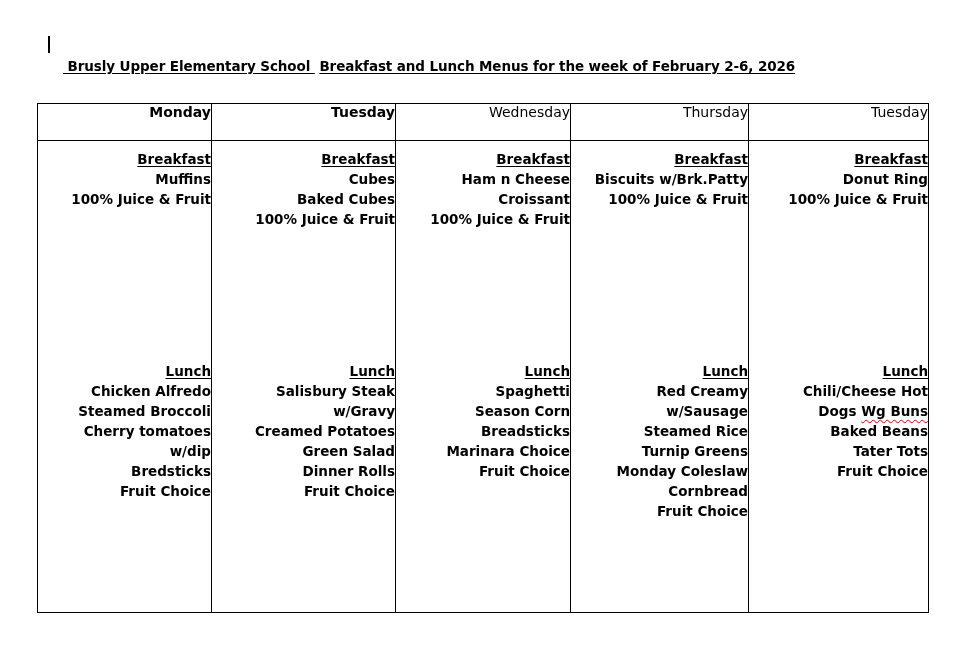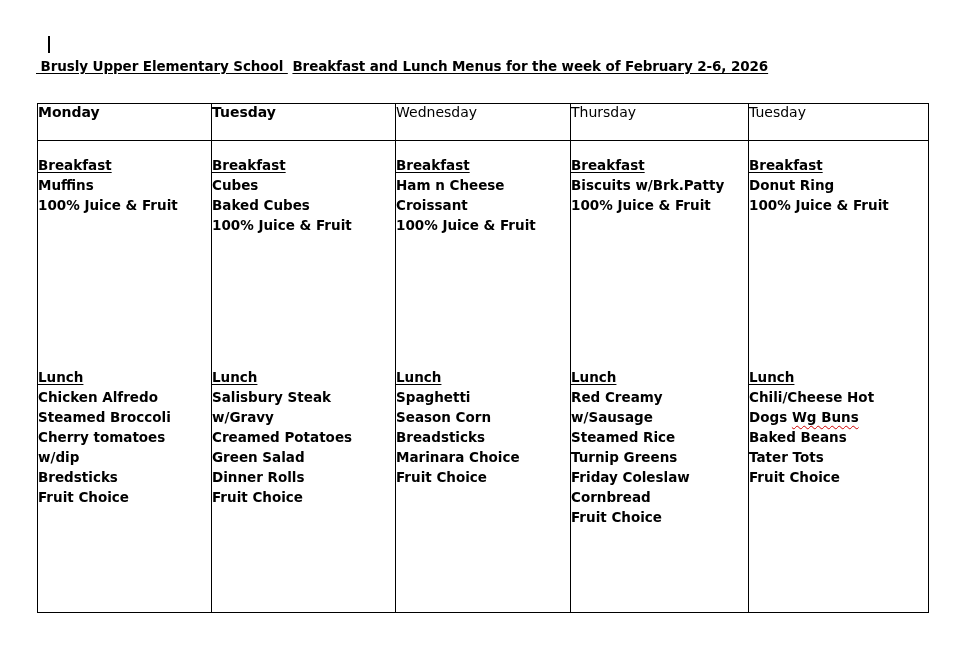--- a/index.html
+++ b/index.html
@@ -5,49 +5,49 @@
     html, body { margin: 0; padding: 0; background: #ffffff; }
     body {
       width: 965px; height: 665px; position: relative; overflow: hidden;
       font-family: "DejaVu Sans", "Liberation Sans", sans-serif;
       color: #000;
     }
     .cursor {
       position: absolute; left: 48px; top: 36px; width: 2px; height: 17px; background: #000;
     }
     .title {
-      position: absolute; left: 36px; top: 58px;
+      position: absolute; left: 63px; top: 58px;
       font-size: 13.5px; font-weight: bold; white-space: pre;
       letter-spacing: -0.1px;
     }
     .title span { text-decoration: underline; text-underline-offset: 2px; }
     table.menu {
       position: absolute; left: 37px; top: 103px;
       width: 891px; height: 510px;
       border-collapse: collapse; table-layout: fixed;
     }
     table.menu td, table.menu th {
       border: 1px solid #000;
-      text-align: left; vertical-align: top;
+      text-align: right; vertical-align: top;
       padding: 0;
     }
     col.c1 { width: 174px; }
     col.c2 { width: 184px; }
     col.c3 { width: 175px; }
     col.c4 { width: 178px; }
     col.c5 { width: 180px; }
     th.day {
       height: 36px; vertical-align: middle;
       font-size: 14px; font-weight: normal;
     }
     th.day.bold { font-weight: bold; }
     td.cell { font-size: 13.5px; font-weight: bold; line-height: 20px; }
     .meal { height: 220px; padding-top: 8px; box-sizing: border-box; }
     .meal.lunch { padding-top: 0; }
-    .meal-label { text-decoration: underline; text-underline-offset: 2px; display: block; margin-top: 6px; }
+    .meal-label { text-decoration: underline; text-underline-offset: 2px; display: block; }
     .item { display: block; white-space: nowrap; }
     .squiggle {
       text-decoration: underline wavy #d00000;
       text-decoration-thickness: 1px;
       text-underline-offset: 3px;
     }
   </style>
 </head>
 <body>
 
@@ -130,21 +130,21 @@
         <span class="meal-label">Breakfast</span>
         <span class="item">Biscuits w/Brk.Patty</span>
         <span class="item">100% Juice &amp; Fruit</span>
       </div>
       <div class="meal lunch">
         <span class="meal-label">Lunch</span>
         <span class="item">Red Creamy</span>
         <span class="item">w/Sausage</span>
         <span class="item">Steamed Rice</span>
         <span class="item">Turnip Greens</span>
-        <span class="item">Friday Coleslaw</span>
+        <span class="item">Monday Coleslaw</span>
         <span class="item">Cornbread</span>
         <span class="item">Fruit Choice</span>
       </div>
     </td>
 
     <td class="cell">
       <div class="meal">
         <span class="meal-label">Breakfast</span>
         <span class="item">Donut Ring</span>
         <span class="item">100% Juice &amp; Fruit</span>

